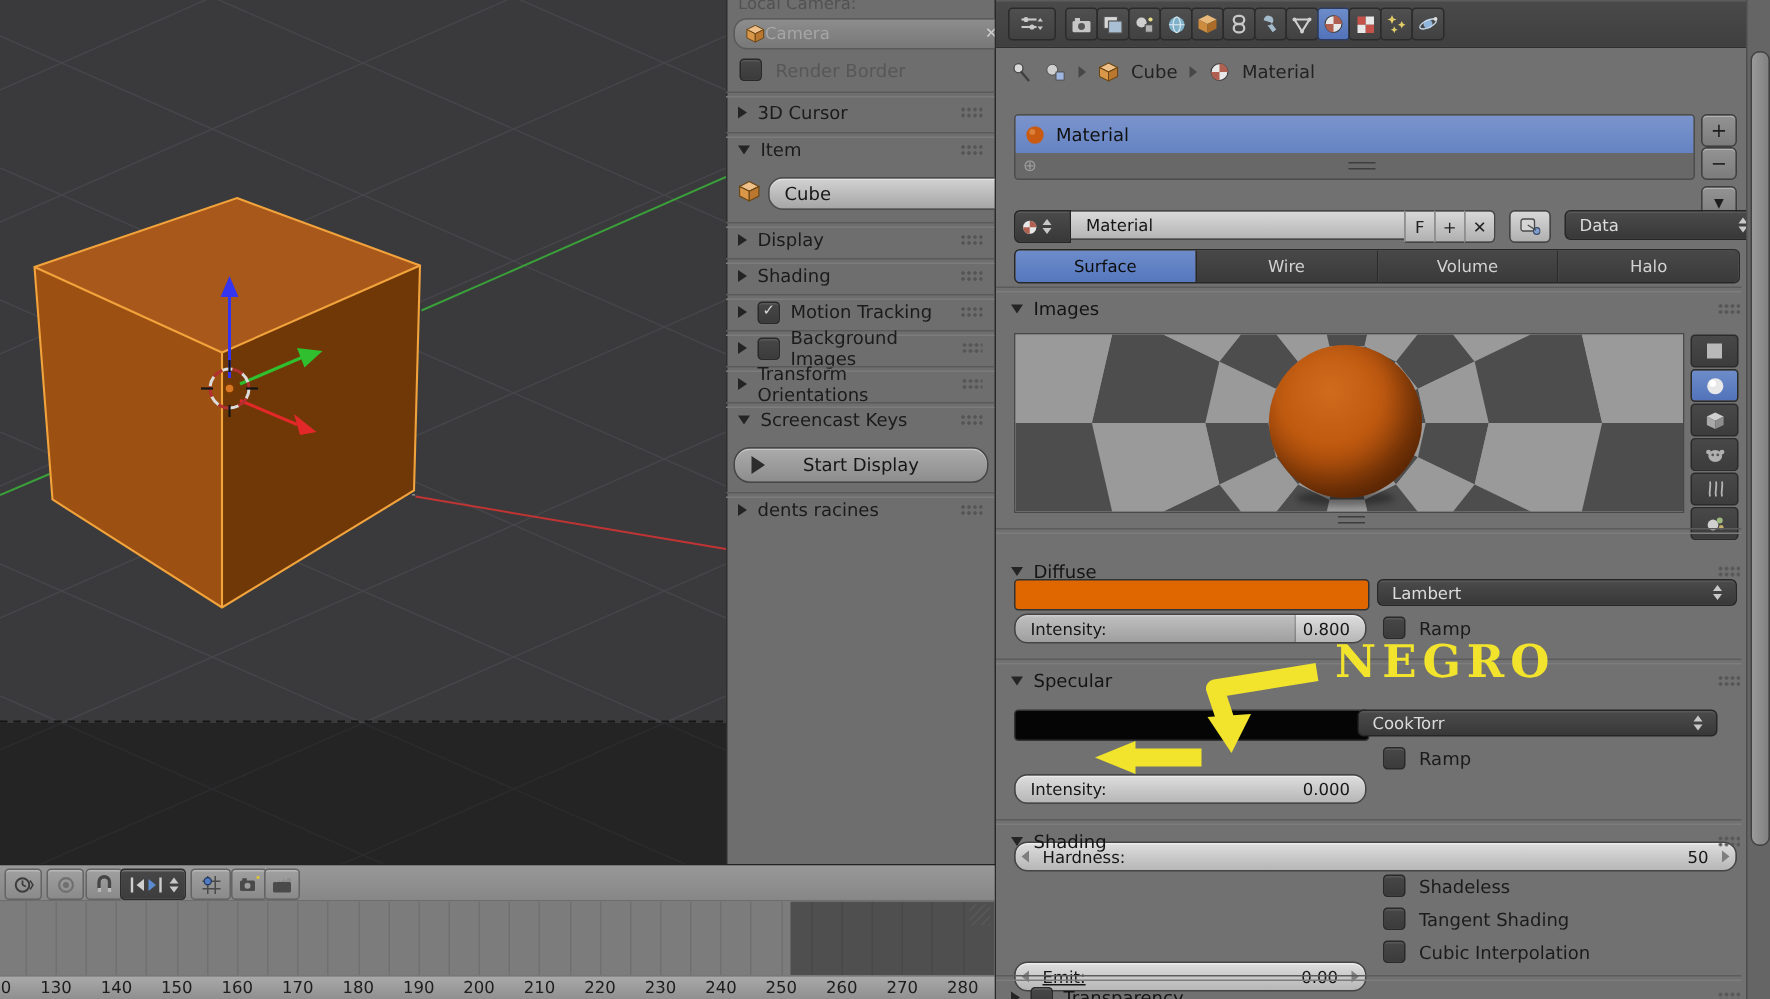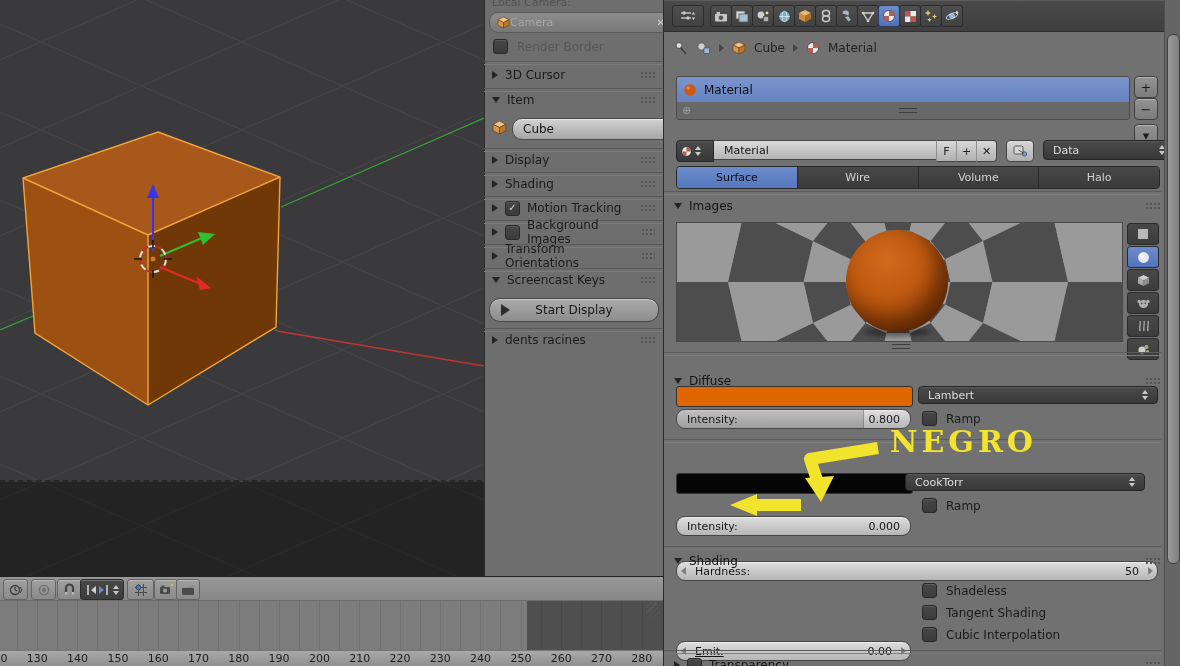--- a/index.html
+++ b/index.html
@@ -742,20 +742,25 @@
       <span class="fill" style="width:80%;"></span>
       <span>Intensity:</span>
       <span>0.800</span>
     </div>
     <div class="abs cbrow" style="left:258px;top:411px;">
       <span class="cb"></span>
       <span>Ramp</span>
     </div>
 
     <div class="abs psep" style="top:439px;"></div>
+    <div class="abs phead" style="top:445px;">
+      <span class="t-down"></span>
+      <span>Specular</span>
+      <span class="dots"></span>
+    </div>
     <div class="abs swatch" style="left:12px;top:473px;width:235px;background:#050505;"></div>
     <div class="abs dd" style="left:241px;top:473px;width:240px;box-sizing:border-box;">
       <span>CookTorr</span>
       <span class="dd-arrs">
           <i class="u"></i>
           <i class="d"></i>
         </span>
     </div>
     <div class="abs pill" style="left:12px;top:496px;width:213px;">
       <span>Intensity:</span>

